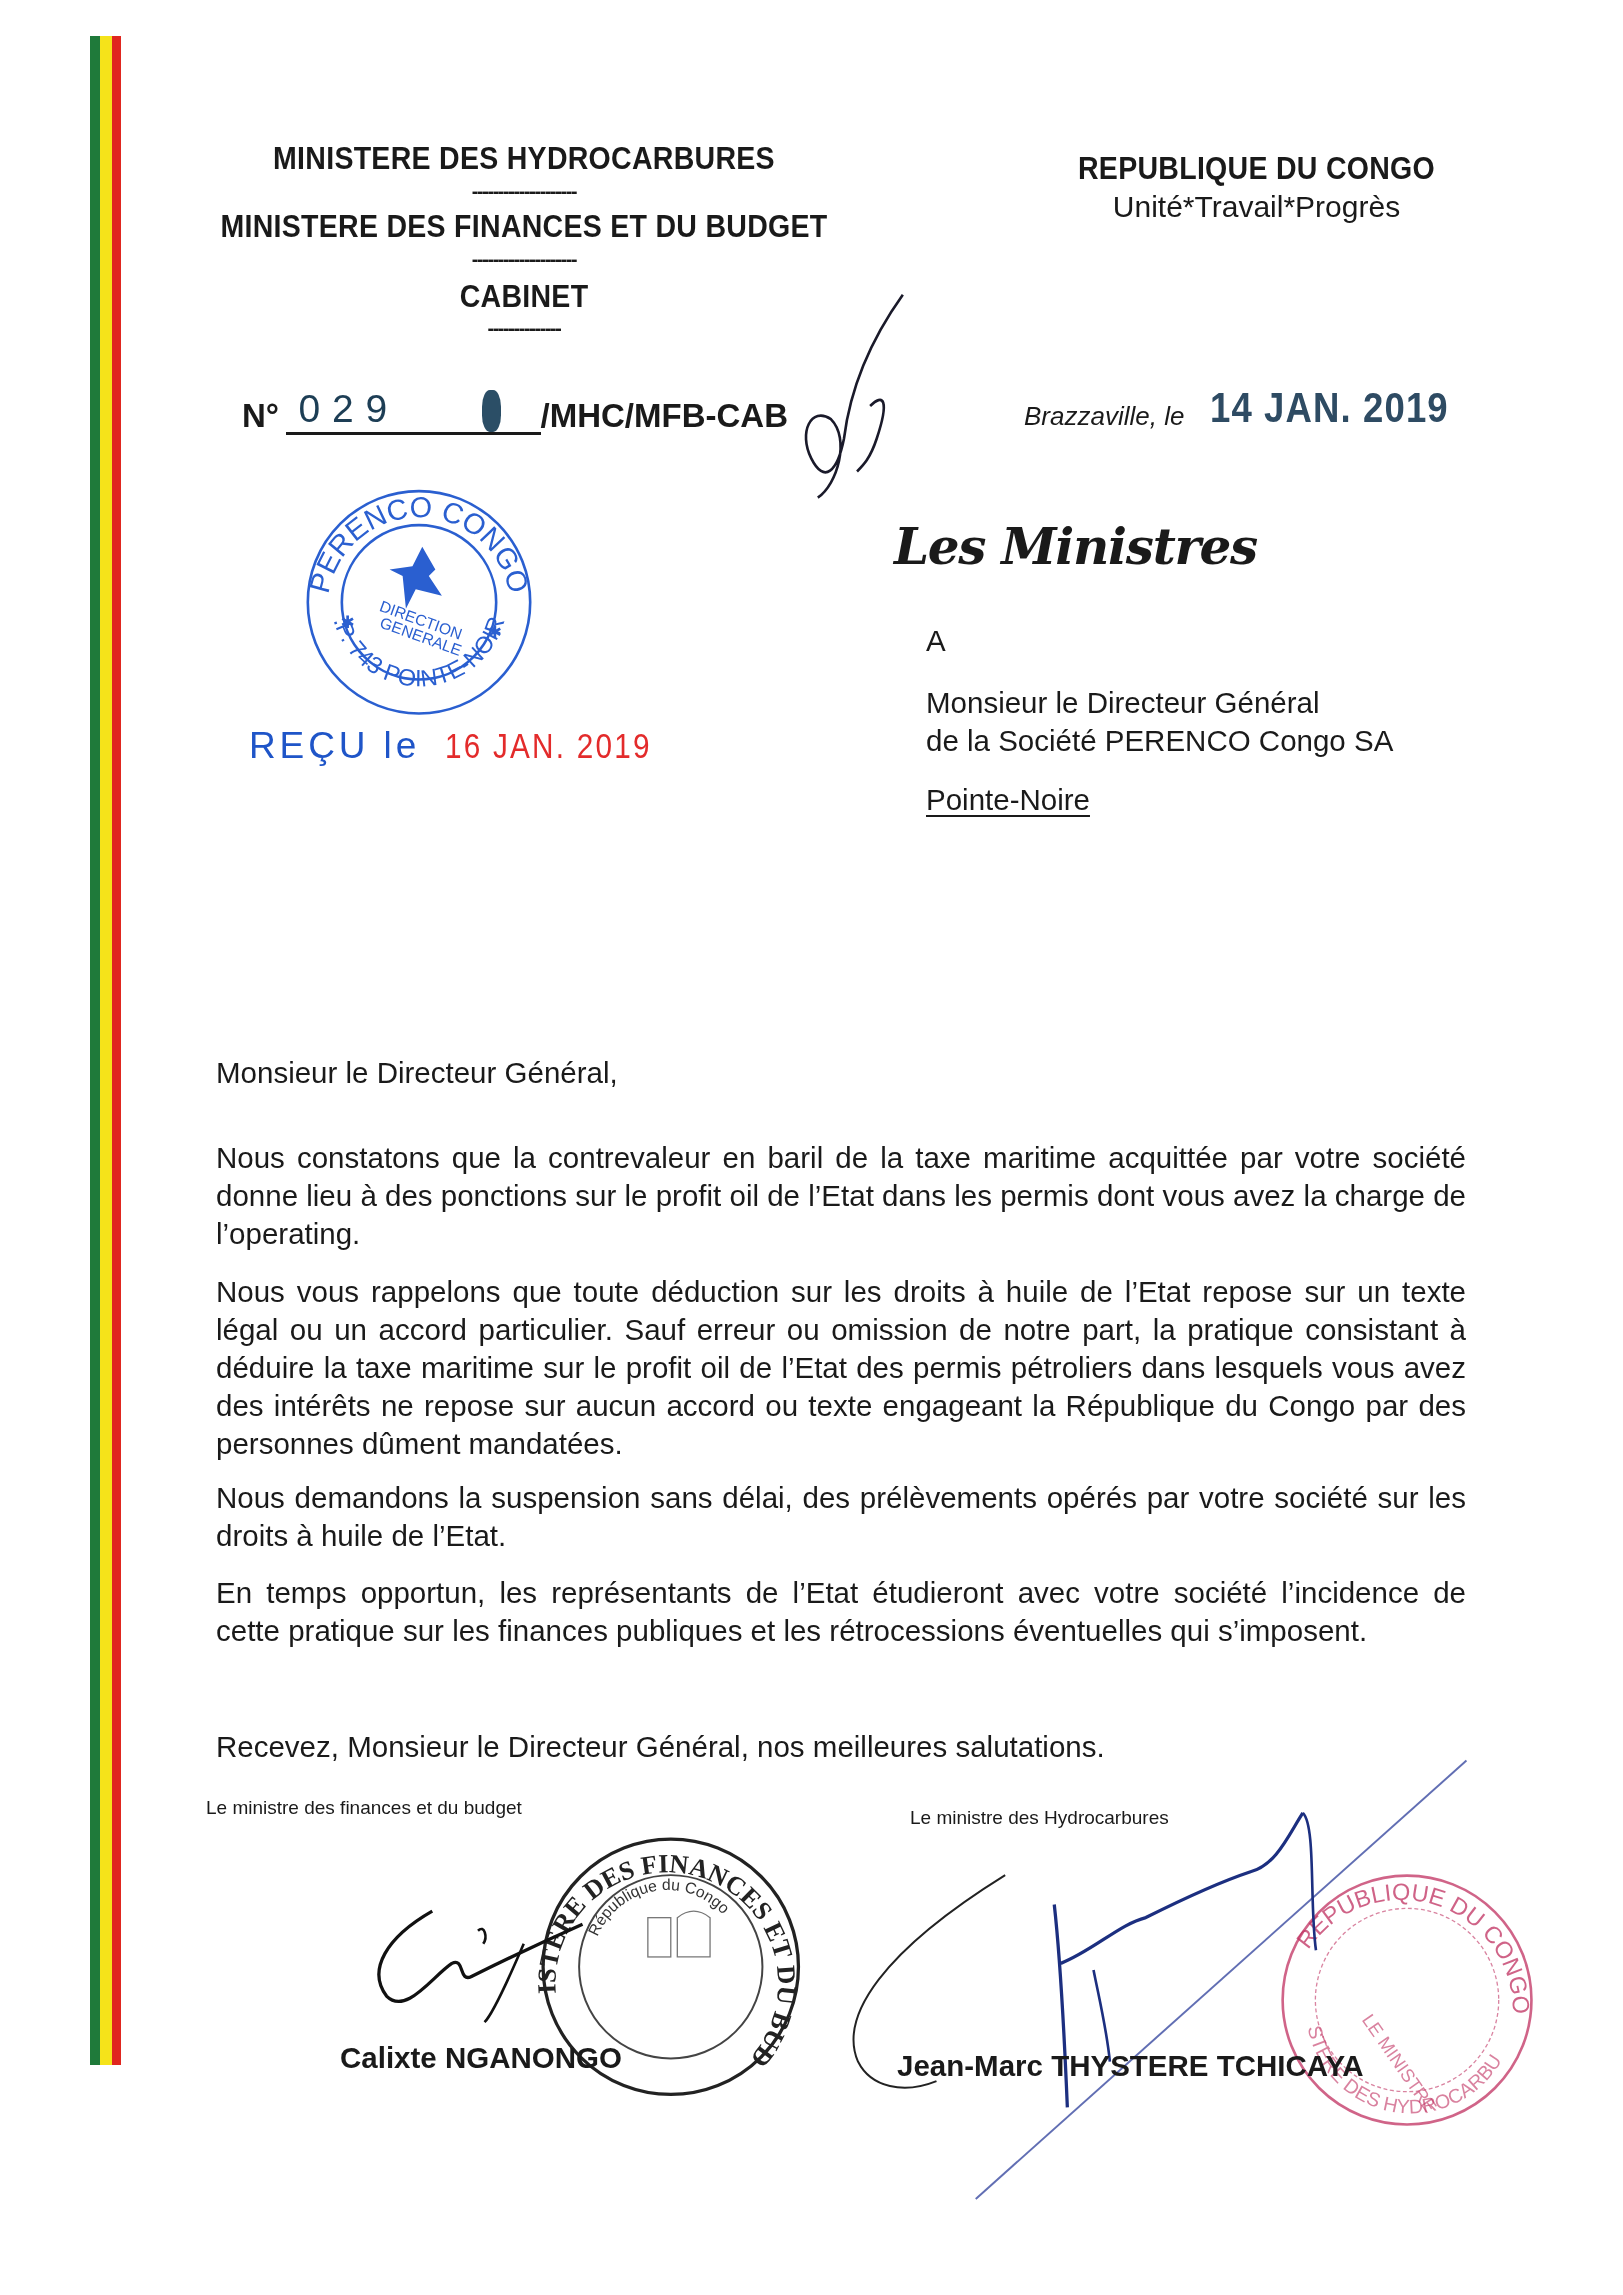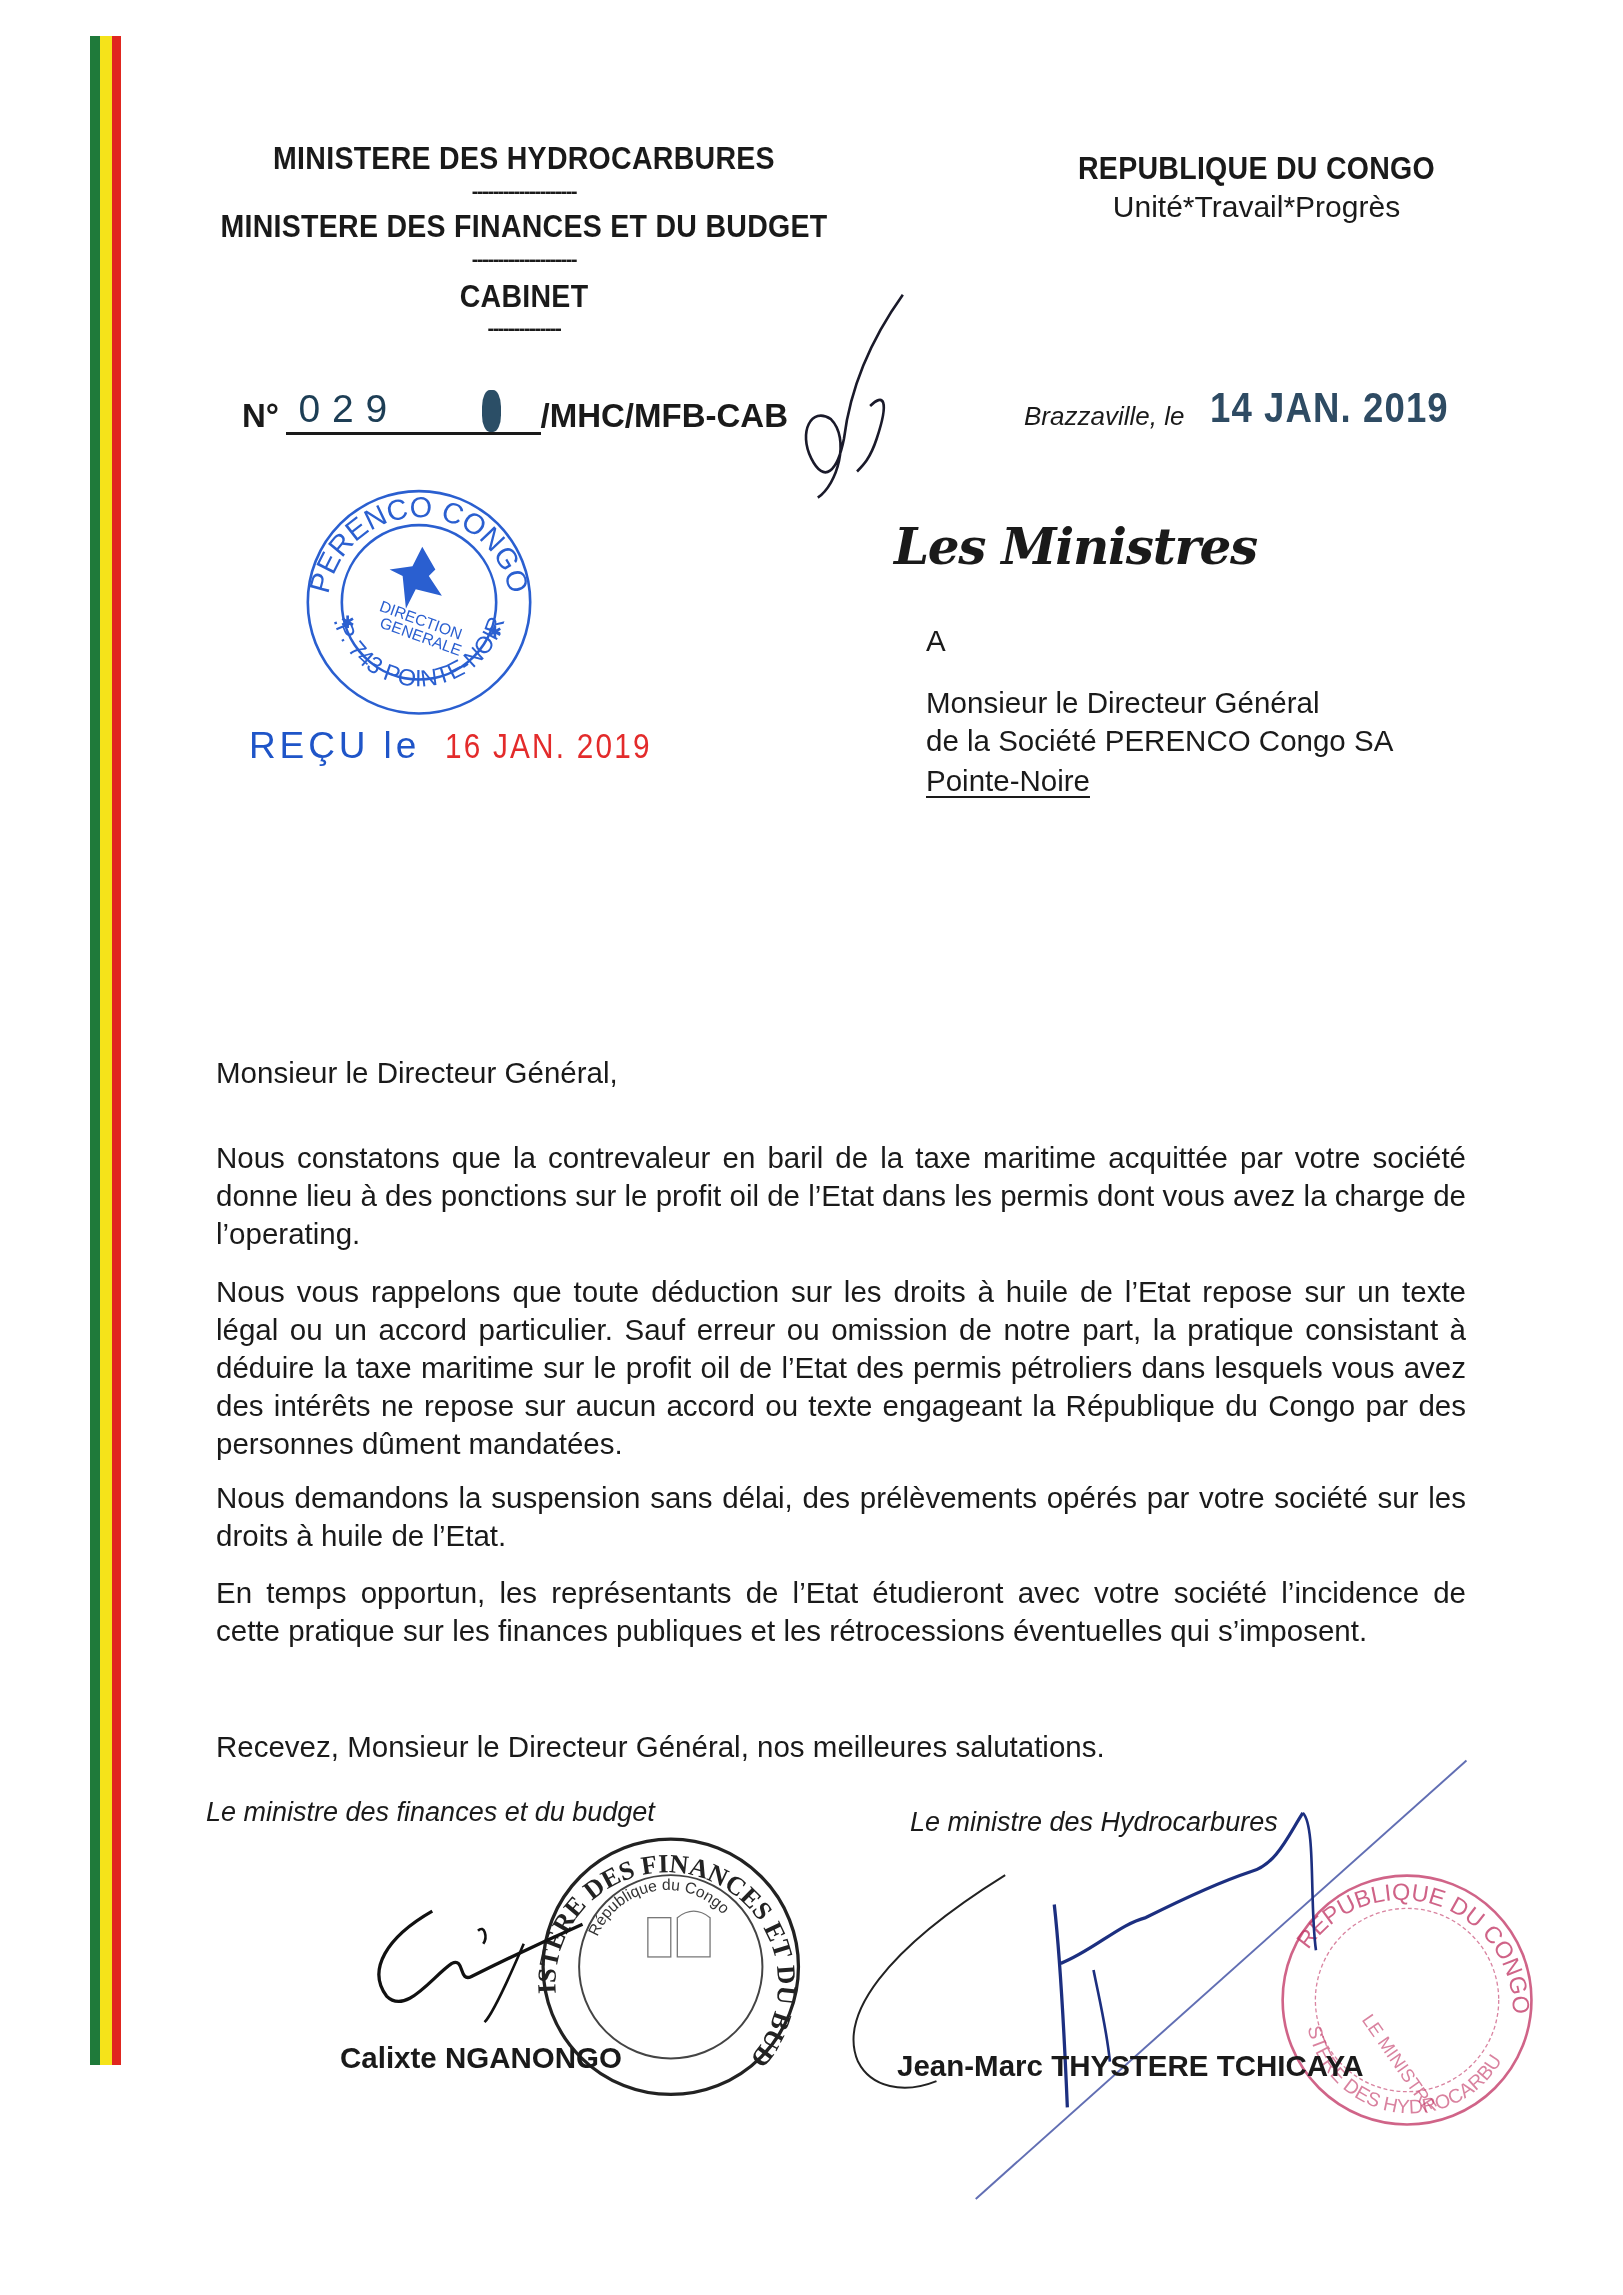--- a/index.html
+++ b/index.html
@@ -33,21 +33,21 @@
   .recu { left:249px; top:725px; display:flex; align-items:baseline; font-size:37px; }
   .recu-lbl { color:#1f55c8; letter-spacing:3.9px; }
   .recu-date { color:#e32b2b; margin-left:25px; letter-spacing:2.6px; transform:scaleX(0.85); transform-origin:left; display:inline-block; font-size:35px; }
 
   .objet { left:216px; top:929px; font-size:29.5px; line-height:37px; }
   .objet b { font-weight:bold; }
   .objet .l2 { padding-left:113px; }
 
   .para { position:absolute; left:216px; width:1250px; font-size:29.5px; line-height:38px; text-align:justify; }
 
-  .signer-title { font-size:27px;font-style:italic; }
+  .signer-title { font-size:19px; }
   .signer-name { font-weight:bold; font-size:29.5px; }
 
   svg { position:absolute; overflow:visible; }
 </style>
 </head>
 <body>
 
 <div class="flag">
   <div class="g"></div>
   <div class="y"></div>
@@ -111,21 +111,21 @@
 
 <div class="abs recu">
   <span class="recu-lbl">REÇU le</span>
   <span class="recu-date">16 JAN. 2019</span>
 </div>
 
 <div class="abs addr" style="left:926px; top:622px;">
   <div>A</div>
   <div style="margin-top:23.6px;">Monsieur le Directeur Général</div>
   <div>de la Société PERENCO Congo SA</div>
-  <div style="margin-top:2px; text-decoration:underline; text-underline-offset:5.2px;">Pointe-Noire</div>
+  <div style="margin-top:21px; text-decoration:underline; text-underline-offset:5.2px;">Pointe-Noire</div>
 </div>
 
 <div class="abs objet">
 </div>
 
 <div class="para" style="top:1054px;">Monsieur le Directeur Général,</div>
 
 <div class="para" style="top:1139px;">Nous constatons que la contrevaleur en baril de la taxe maritime acquittée par votre société donne lieu à des ponctions sur le profit oil de l’Etat dans les permis dont vous avez la charge de l’operating.</div>
 <div class="para" style="top:1273px;">Nous vous rappelons que toute déduction sur les droits à huile de l’Etat repose sur un texte légal ou un accord particulier. Sauf erreur ou omission de notre part, la pratique consistant à déduire la taxe maritime sur le profit oil de l’Etat des permis pétroliers dans lesquels vous avez des intérêts ne repose sur aucun accord ou texte engageant la République du Congo par des personnes dûment mandatées.</div>
 <div class="para" style="top:1479px;">Nous demandons la suspension sans délai, des prélèvements opérés par votre société sur les droits à huile de l’Etat.</div>

